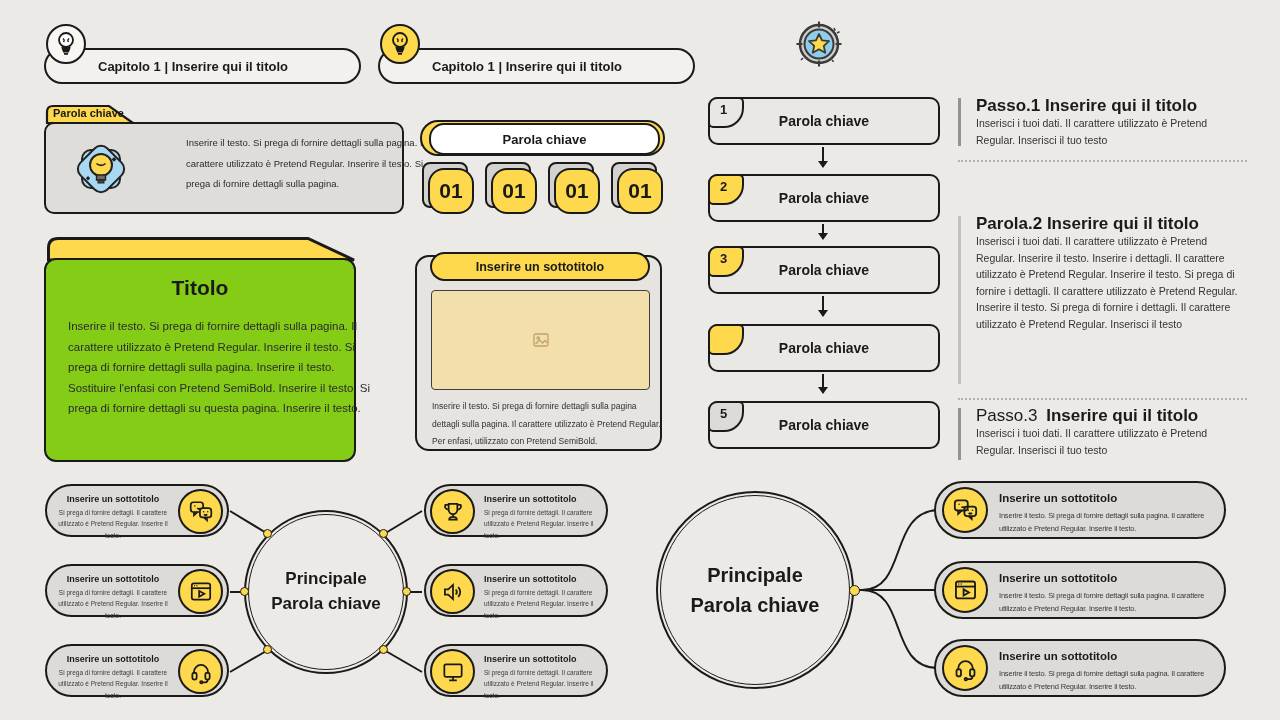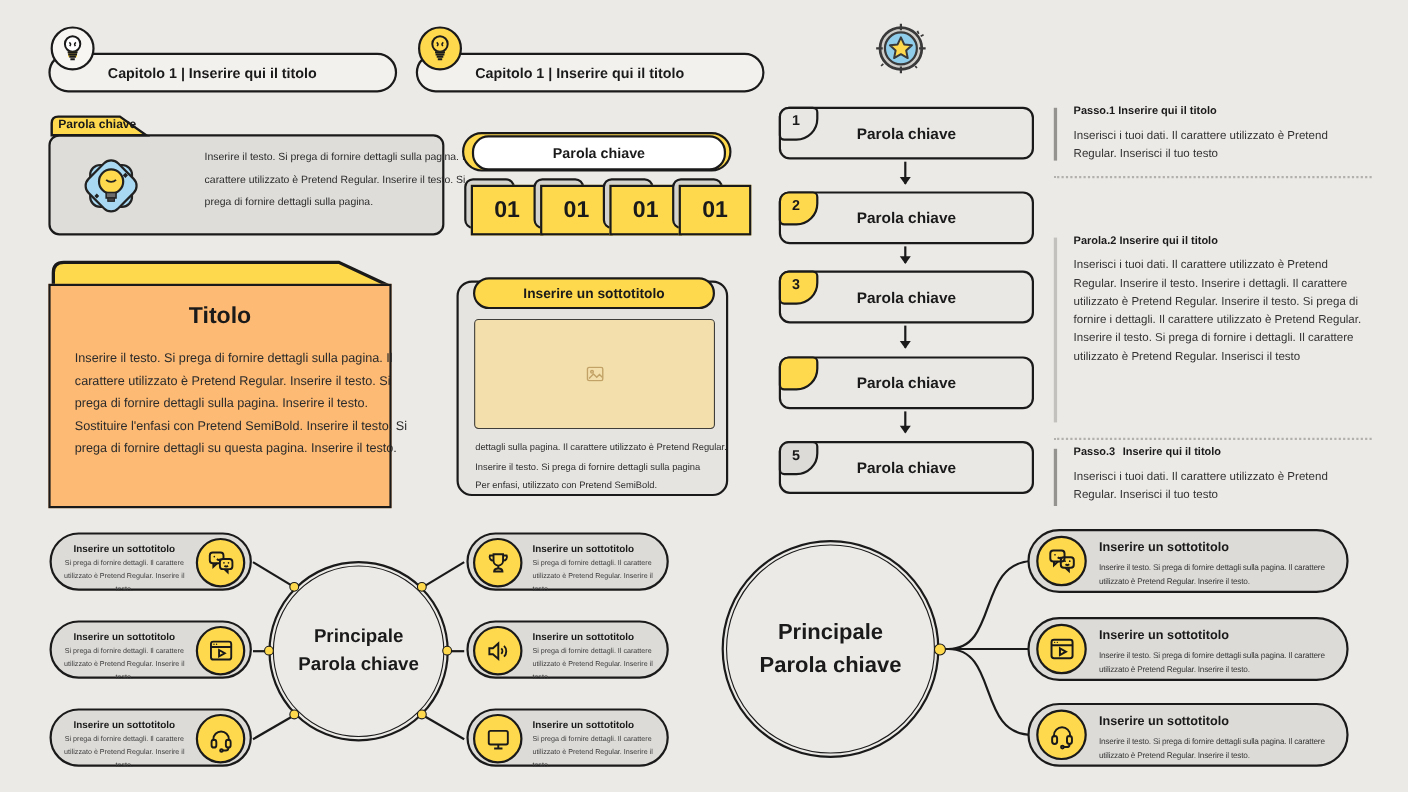--- a/index.html
+++ b/index.html
@@ -13,56 +13,56 @@
   .bulb-circle{position:absolute;width:40px;height:40px;border-radius:50%;
     border:2.5px solid #1a1a1a;box-sizing:border-box;display:flex;align-items:center;justify-content:center;z-index:3}
   .bulb-white{background:#F8F6F3}.bulb-yellow{background:#FFD94D}
   .main-title{position:absolute;font-weight:bold;font-size:15.5px}
   
   .kcard{position:absolute;left:44px;top:122px;width:360px;height:92px;background:#DEDDDA;
     border:2px solid #1a1a1a;border-radius:10px;box-sizing:border-box}
   .kcard-text{position:absolute;left:140px;top:9px;width:256px;font-size:9.5px;line-height:20.5px;color:#2b2b2b}
   .kcard-text b{color:#111}
   
-  .folder-box{position:absolute;left:44px;top:258px;width:312px;height:204px;background:#fdba74;
-    border:2.5px solid #1a1a1a;border-radius:0;box-sizing:border-box;z-index:2}
+  .folder-box{position:absolute;left:44px;top:258px;width:312px;height:204px;background:#84cc16;
+    border:2.5px solid #1a1a1a;border-radius:12px;box-sizing:border-box;z-index:2}
   .folder-title{position:absolute;left:0;top:16px;width:100%;text-align:center;font-weight:bold;font-size:21px}
   .folder-body{position:absolute;left:22px;top:56px;width:304px;font-size:11.5px;line-height:20.6px;color:#2b2b2b}
   
   .mk-outer{position:absolute;left:420px;top:120px;width:245px;height:36px;background:#FFD94D;
     border:2px solid #1a1a1a;border-radius:19px;box-sizing:border-box}
   .mk-inner{position:absolute;left:7px;top:1px;width:227px;height:28px;background:#fff;
     border:2px solid #1a1a1a;border-radius:15px;display:flex;align-items:center;justify-content:center;
     font-weight:bold;font-size:13px}
   
   .nwrap{position:absolute;width:55px;height:55px}
   .nback{position:absolute;left:0;top:0;width:46px;height:46px;background:#D3D2CF;border:2px solid #1a1a1a;border-radius:8px;box-sizing:border-box}
-  .nfront{position:absolute;left:6px;top:6px;width:66px;height:46px;background:#FFD94D;border:2px solid #1a1a1a;
-    border-radius:0;box-sizing:border-box;display:flex;align-items:center;justify-content:center;font-weight:bold;font-size:21px}
+  .nfront{position:absolute;left:6px;top:6px;width:46px;height:46px;background:#FFD94D;border:2px solid #1a1a1a;
+    border-radius:16px;box-sizing:border-box;display:flex;align-items:center;justify-content:center;font-weight:bold;font-size:21px}
   
   .scard{position:absolute;left:415px;top:255px;width:247px;height:196px;background:#E6E4E1;
     border:2px solid #1a1a1a;border-radius:14px;box-sizing:border-box;z-index:2}
   .scard-head{position:absolute;left:13px;top:-5px;width:220px;height:29px;background:#FFD94D;border:2px solid #1a1a1a;
     border-radius:15px;box-sizing:border-box;display:flex;align-items:center;justify-content:center;font-weight:bold;font-size:12.5px}
   .scard-img{position:absolute;left:14px;top:33px;width:217px;height:98px;background:#F3DFAC;
     border:1.5px solid #403e3a;border-radius:4px;display:flex;align-items:center;justify-content:center}
   .scard-body{position:absolute;left:15px;top:141px;width:224px;font-size:8.5px;line-height:17.5px;color:#2f2f2f;white-space:nowrap}
   
   .fbox{position:absolute;left:708px;width:232px;height:48px;background:#E9E8E5;border:2px solid #1a1a1a;
     border-radius:10px;box-sizing:border-box;display:flex;align-items:center;justify-content:center;
     font-weight:bold;font-size:14px;z-index:2}
   .ftab{position:absolute;top:-2px;left:-2px;width:36px;height:31px;border:2px solid #1a1a1a;
     border-radius:9px 5px 20px 5px;box-sizing:border-box;font-weight:bold;font-size:13px;padding:3px 0 0 10px}
   .ftab.t-gray{background:#E8E7E4}.ftab.t-gray2{background:#DCDBD8}.ftab.t-yellow{background:#FFD94D}
   .arrow{position:absolute;left:822px;width:2px;background:#1a1a1a}
   .arrow::after{content:"";position:absolute;bottom:-6px;left:-4px;border:5px solid transparent;border-top:7px solid #1a1a1a}
   
   .pbar{position:absolute;left:958px;width:3px;background:#94938f}
   .pbar.light{background:#c3c1be}
-  .ptitle{position:absolute;left:976px;font-size:10px;font-weight:bold;white-space:nowrap}
+  .ptitle{position:absolute;left:976px;font-size:17px;font-weight:bold;white-space:nowrap}
   .pbody{position:absolute;left:976px;font-size:10.5px;line-height:16.6px;color:#333}
   .pdots{position:absolute;left:958px;width:289px;border-top:2px dotted #b3b1ae}
   
   .circle{position:absolute;border:2.5px solid #1a1a1a;border-radius:50%;background:#ECEAE7;
     box-sizing:border-box;display:flex;align-items:center;justify-content:center;text-align:center;font-weight:bold;z-index:2}
   .circle::after{content:"";position:absolute;inset:2px;border:1.5px solid #1a1a1a;border-radius:50%}
   .circle span{position:relative;z-index:1}
   .dot{position:absolute;width:9px;height:9px;border-radius:50%;background:#FFD94D;border:1.5px solid #1a1a1a;box-sizing:border-box;z-index:3}
   .lpill{position:absolute;width:184px;height:53px;background:#DCDBD8;border:2px solid #1a1a1a;
     border-radius:27px;box-sizing:border-box;z-index:2}
@@ -188,22 +188,22 @@
   <div class="scard">
     <div class="scard-head">Inserire un sottotitolo</div>
     <div class="scard-img">
       <svg width="16" height="14" viewBox="0 0 16 14" fill="none" stroke="#C2A267" stroke-width="1.3">
         <rect x="1" y="1" width="14" height="12" rx="1.5"></rect>
         <circle cx="5.2" cy="5" r="1.2"></circle>
         <path d="M2.5 11 l4-4 3 3 2.5-2.5 2.5 2.5"></path>
       </svg>
     </div>
     <div class="scard-body">
+      <div>Inserire il testo. Si prega di fornire dettagli sulla pagina</div>
       <div>dettagli sulla pagina. Il carattere utilizzato è Pretend Regular.</div>
-      <div>Inserire il testo. Si prega di fornire dettagli sulla pagina</div>
       <div>Per enfasi, utilizzato con Pretend SemiBold.</div>
     </div>
   </div>
 
   <div class="fbox" style="top:97px">
     <div class="ftab t-gray">1</div>
     <span>Parola chiave</span>
   </div>
   <div class="arrow" style="top:147px;height:20px"></div>
   <div class="fbox" style="top:174px">
@@ -237,21 +237,21 @@
   <div class="pbar light" style="top:216px;height:168px"></div>
   <div class="ptitle" style="top:214px">
     <span style="font-weight:800">Parola.2</span>
     <span>Inserire qui il titolo</span>
   </div>
   <div class="pbody" style="top:233px;width:268px">Inserisci i tuoi dati. Il carattere utilizzato è Pretend Regular. Inserire il testo. Inserire i dettagli. Il carattere utilizzato è Pretend Regular. Inserire il testo. Si prega di fornire i dettagli. Il carattere utilizzato è Pretend Regular. Inserire il testo. Si prega di fornire i dettagli. Il carattere utilizzato è Pretend Regular. Inserisci il testo</div>
   <div class="pdots" style="top:398px"></div>
 
   <div class="pbar" style="top:408px;height:52px"></div>
   <div class="ptitle" style="top:406px">
-    <span style="font-weight:700">Passo.3</span>
+    <span style="font-weight:400">Passo.3</span>
     <span style="margin-left:4px">Inserire qui il titolo</span>
   </div>
   <div class="pbody" style="top:425px;width:268px">Inserisci i tuoi dati. Il carattere utilizzato è Pretend Regular. Inserisci il tuo testo</div>
 
   <div class="circle" style="left:244px;top:510px;width:164px;height:164px;font-size:17px;line-height:1.45">
     <span style="width:120px">Principale Parola chiave</span>
   </div>
   <div class="dot" style="left:263px;top:529px"></div>
   <div class="dot" style="left:240px;top:587px"></div>
   <div class="dot" style="left:263px;top:645px"></div>

